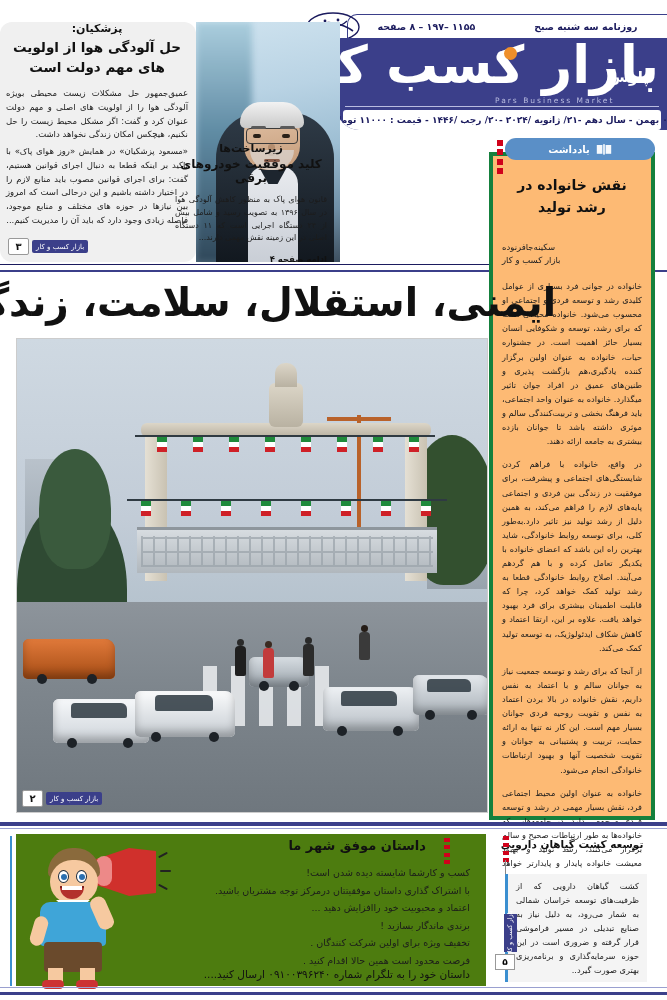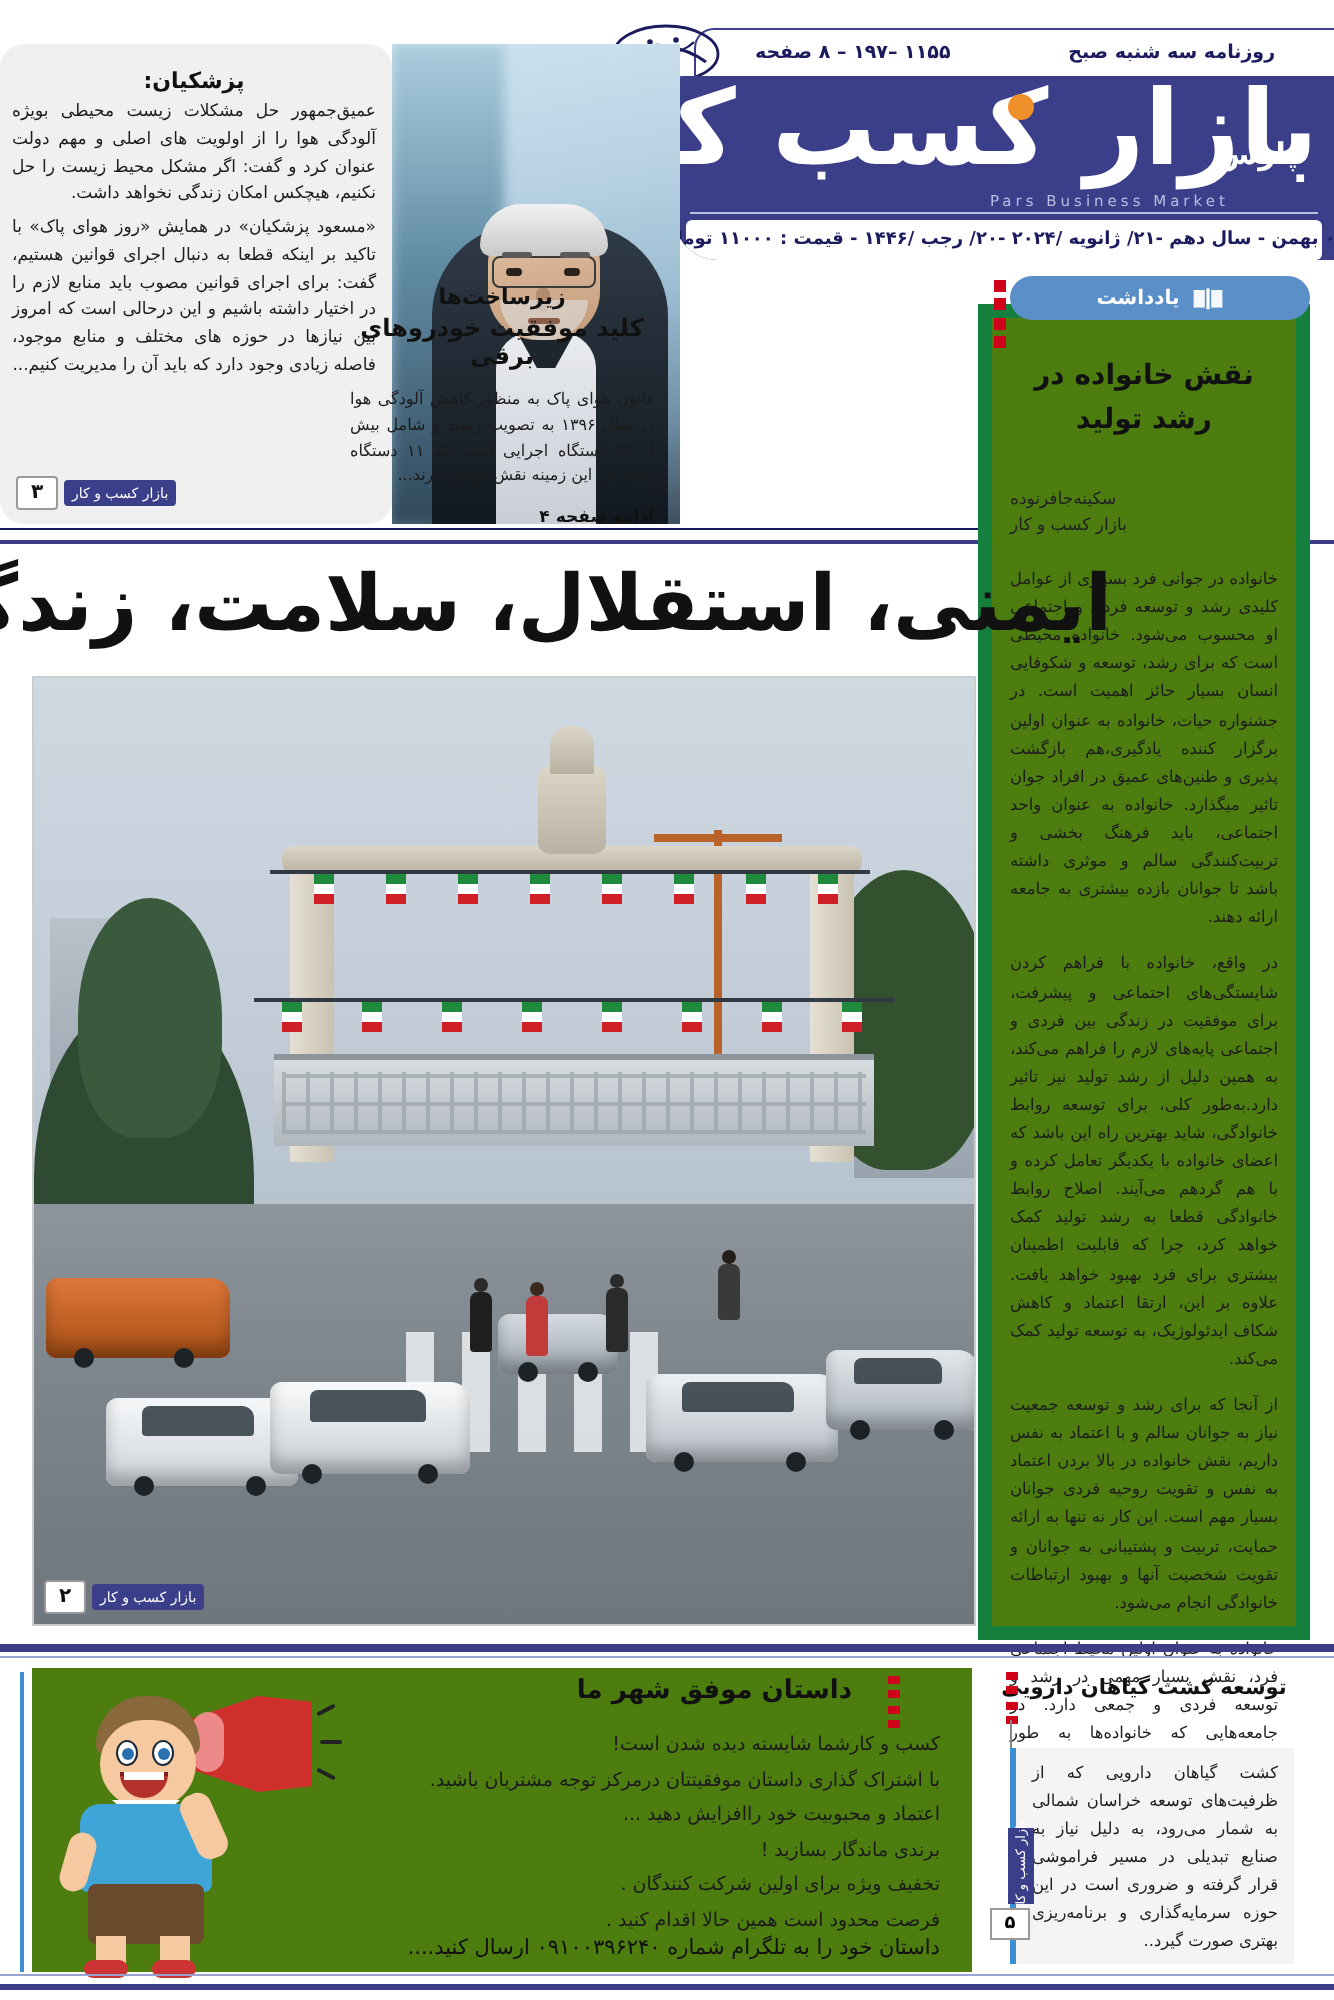--- a/index.html
+++ b/index.html
@@ -67,21 +67,21 @@
   .masthead-pars{
     position:absolute; right:18px; top:30px; font-size:15px; color:#fff; font-weight:bold;
   }
 
   
   .lead{
     position:absolute; left:0; top:22px; width:340px; height:240px;
     display:flex; flex-direction:row-reverse; direction:rtl;
   }
   .lead-text{
-    width:196px; padding:12px 8px 0 6px; background:#f0f0f0;border-radius:12px;
+    width:196px; padding:0 8px 0 6px; background:#f0f0f0;border-radius:12px;
   }
   .lead-kicker{
     font-size:11px; font-weight:bold; color:#111; text-align:center; margin-bottom:3px;
   }
   .lead-title{
     font-size:13.5px; font-weight:bold; color:#b00; text-align:center;
     line-height:1.45; color:#111; margin-bottom:10px;
   }
   .lead-body{
     font-size:8.5px; line-height:1.62; color:#1c1c1c; text-align:justify;
@@ -155,21 +155,21 @@
     color:#fff; font-size:10px; font-weight:bold; direction:rtl;
   }
   .note-tab svg{ width:16px; height:14px; }
   .dotcol{
     position:absolute; right:158px; top:2px; width:7px; height:34px;
     display:flex; flex-direction:column; justify-content:space-between;
   }
   .dotcol i{ display:block; width:6px; height:6px; background:#d0021b; }
   .sb-card{
     position:absolute; right:6px; top:14px; width:166px; height:668px;
-    background:#4d7c0f; border:7px solid #15803d; padding:18px 9px 8px 9px; direction:rtl;
+    background:#fdba74; border:4px solid #15803d; padding:18px 9px 8px 9px; direction:rtl;
   }
   .sb-title{ font-size:14px; font-weight:bold; text-align:center; color:#111; line-height:1.6; }
   .sb-author{ font-size:8.5px; text-align:left; margin-top:22px; line-height:1.6; color:#222; }
   .sb-body{ font-size:8.2px; line-height:1.72; text-align:justify; color:#1c1c1c; margin-top:11px; }
   .sb-body p{ margin-bottom:9px; }
 
   
   .mainhead{
     position:absolute; right:178px; left:14px; top:276px; height:52px;
     display:flex; align-items:center; justify-content:center;
@@ -323,20 +323,21 @@
     <div class="masthead-dot"></div>
     <div class="masthead-pars">پارس</div>
     <div class="masthead-latin">Pars Business Market</div>
     <div class="masthead-rule"></div>
     <div class="masthead-date">۰۲ بهمن - سال دهم -۲۱/ ژانویه /۲۰۲۴ -۲۰/ رجب /۱۴۴۶ - قیمت : ۱۱۰۰۰ تومان</div>
   </div>
 
   <div class="lead">
     <div class="lead-text">
       <div class="lead-kicker">پزشکیان:</div>
+      <div class="lead-title">حل آلودگی هوا از اولویت های مهم دولت است</div>
       <div class="lead-body">
         <p>عمیق‌جمهور حل مشکلات زیست محیطی بویژه آلودگی هوا را از اولویت های اصلی و مهم دولت عنوان کرد و گفت: اگر مشکل محیط زیست را حل نکنیم، هیچکس امکان زندگی نخواهد داشت.</p>
         <p>«مسعود پزشکیان» در همایش «روز هوای پاک» با تاکید بر اینکه قطعا به دنبال اجرای قوانین هستیم، گفت: برای اجرای قوانین مصوب باید منابع لازم را در اختیار داشته باشیم و این درحالی است که امروز بین نیازها در حوزه های مختلف و منابع موجود، فاصله زیادی وجود دارد که باید آن را مدیریت کنیم...</p>
       </div>
     </div>
     <div class="lead-photo">
       <div class="ph-sky"></div>
       <div class="ph-blur"></div>
       <div class="ph-body"></div>
       <div class="ph-shirt"></div>

